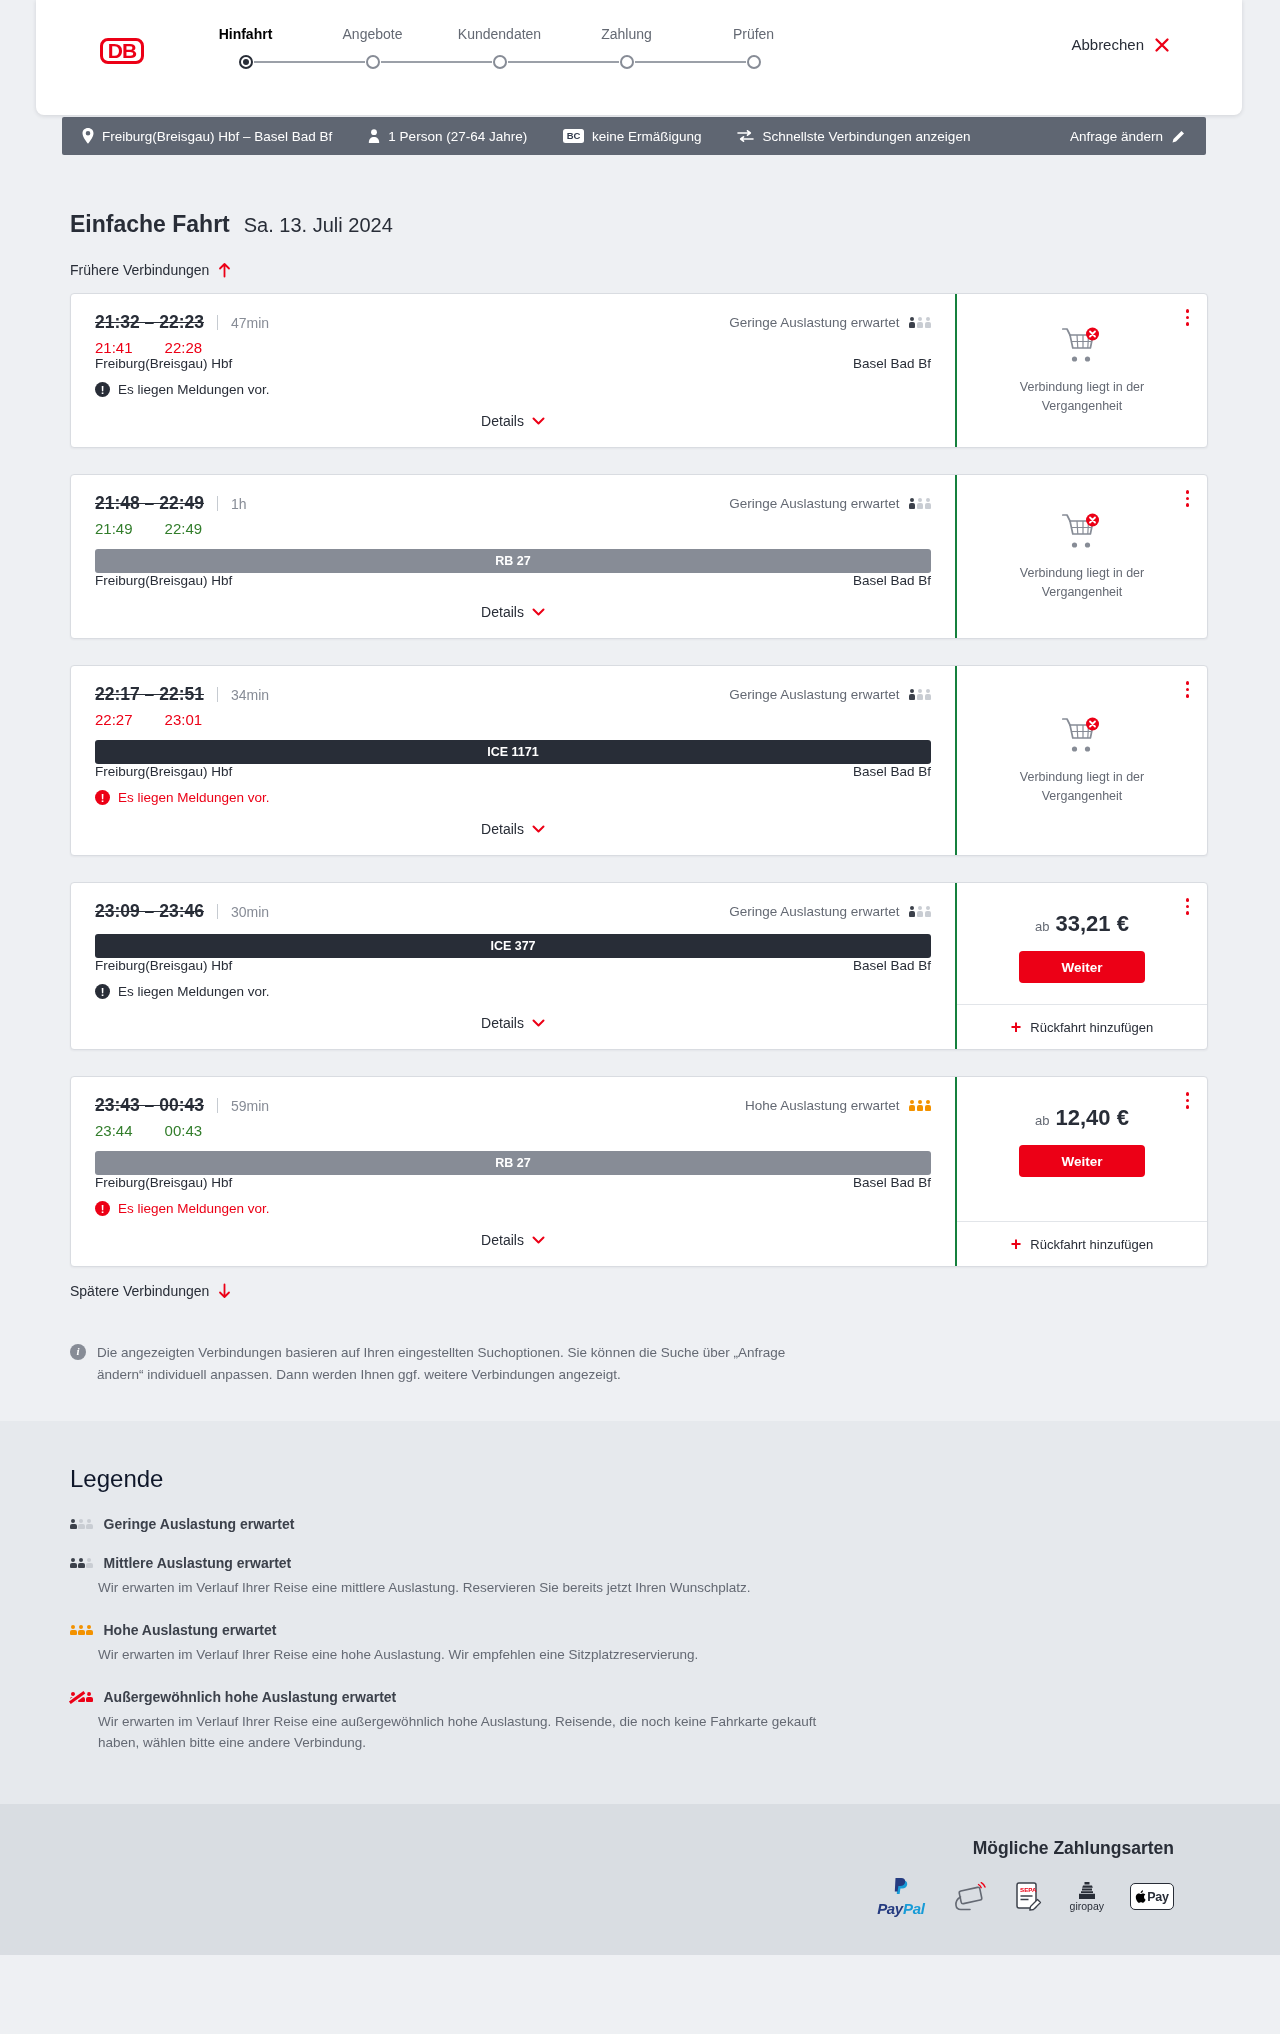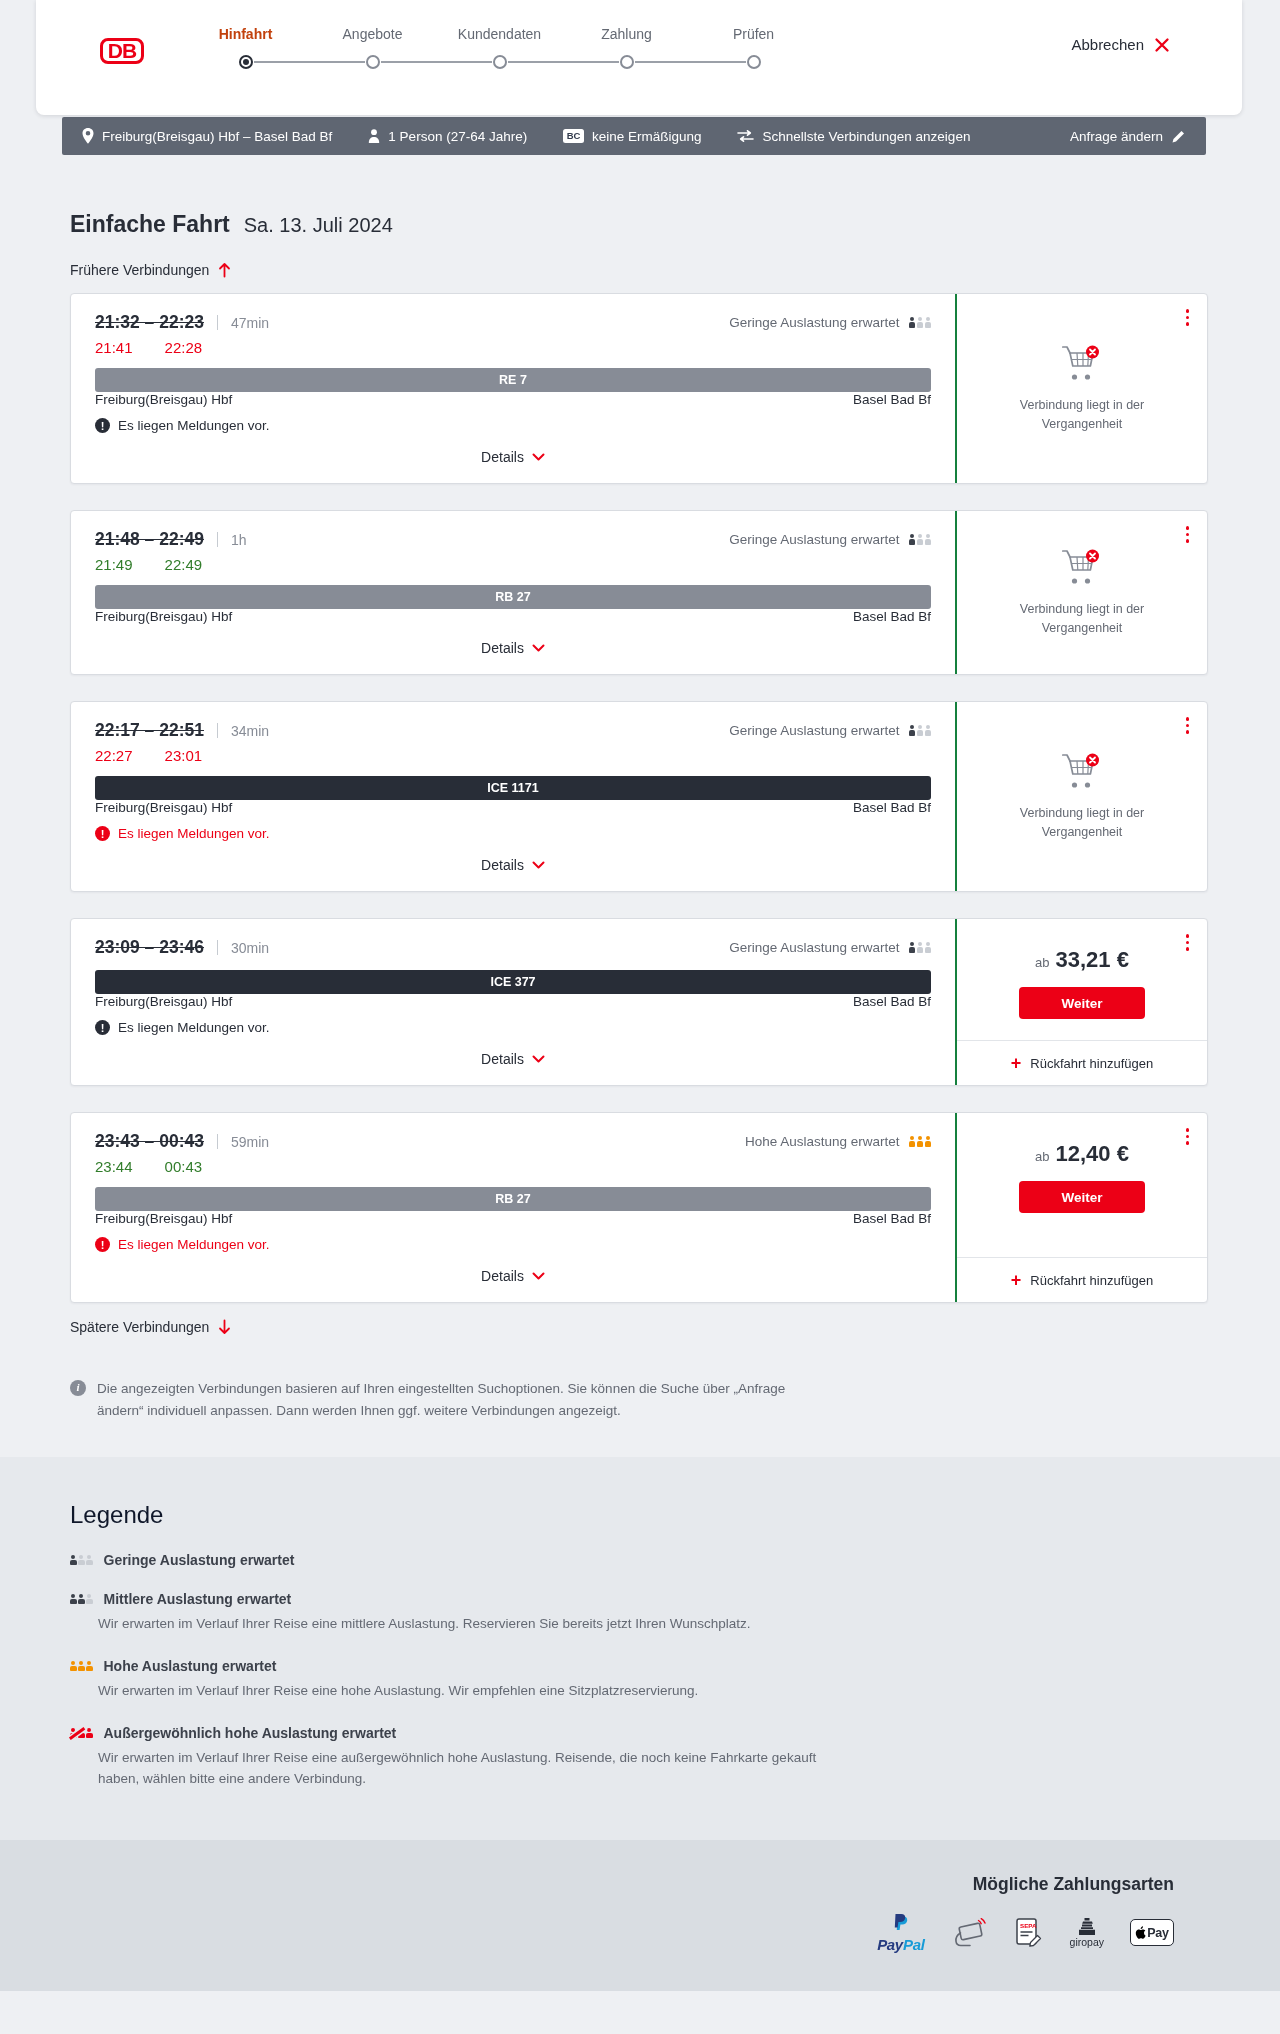--- a/index.html
+++ b/index.html
@@ -19,21 +19,21 @@
   }
   .db-logo {
     position:absolute; left:64px; top:38px; width:44px; height:26px;
     border:3.5px solid #ec0016; border-radius:8px;
     display:flex; align-items:center; justify-content:center;
     color:#ec0016; font-weight:bold; font-size:21px; letter-spacing:-1px;
   }
   .steps { position:absolute; left:146px; top:26px; display:flex; }
   .step { width:127px; position:relative; display:flex; flex-direction:column; align-items:center; cursor:pointer; }
   .step-label { font-size:14px; color:#646973; height:18px; white-space:nowrap; }
-  .step.active .step-label { color:#c2410c; font-weight:bold; }
+  .step.active .step-label { color:#000000; font-weight:bold; }
   .step-dot { margin-top:11px; width:14px; height:14px; border:2px solid #878c96; border-radius:50%; background:#fff; position:relative; z-index:1; }
   .step.active .step-dot { border-color:#282d37; }
   .step.active .step-dot::after { content:''; position:absolute; inset:2px; background:#282d37; border-radius:50%; }
   .step:not(:last-child)::before {
     content:''; position:absolute; top:35px; left:calc(50% + 8px);
     width:calc(100% - 16px); height:2px; background:#9ba0a8;
   }
   .cancel { position:absolute; right:72px; top:36px; display:flex; align-items:center; gap:10px; font-size:15px; color:#282d37; cursor:pointer; }
 
   
@@ -223,21 +223,20 @@
                   <span class="pp-head"></span>
                   <span class="pp-body"></span>
                 </span>
               </span>
         </span>
       </div>
       <div class="actual actual-delayed">
         <span>21:41</span>
         <span>22:28</span>
       </div>
-      <div class="train-band band-regional">RE 7</div>
       <div class="stations">
         <span>Freiburg(Breisgau) Hbf</span>
         <span>Basel Bad Bf</span>
       </div>
       <div class="message msg-neutral">
         <span class="msg-icon"></span>
         <span>Es liegen Meldungen vor.</span>
       </div>
       <div class="details">
         <span>Details</span>

